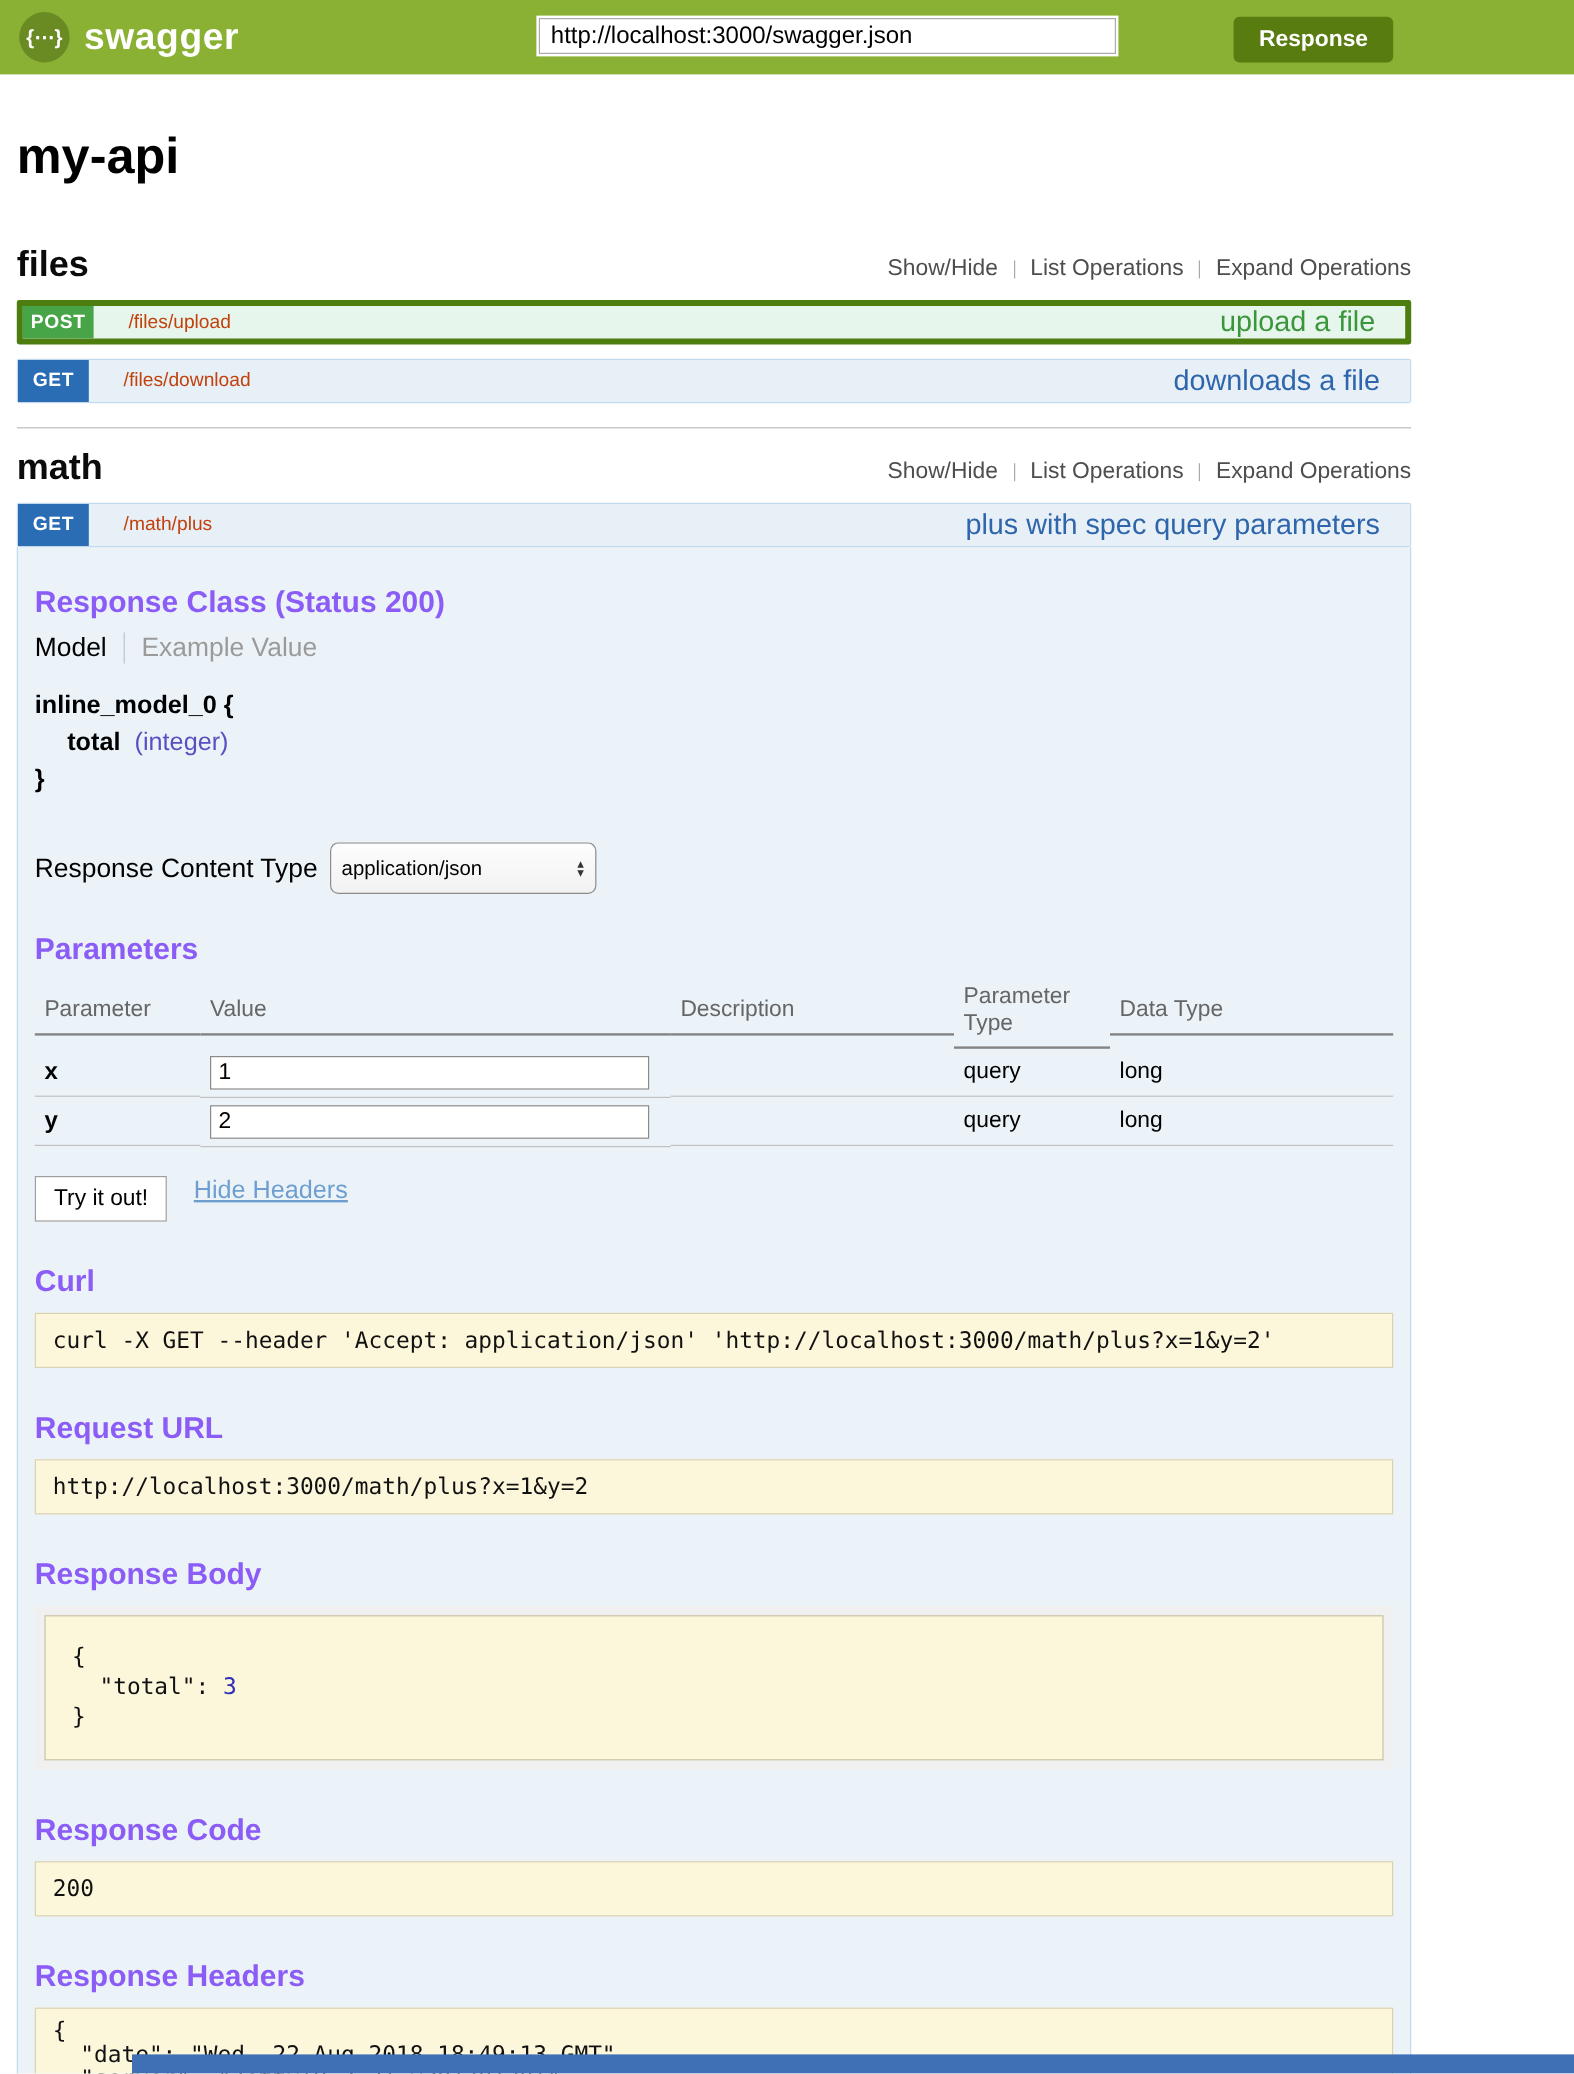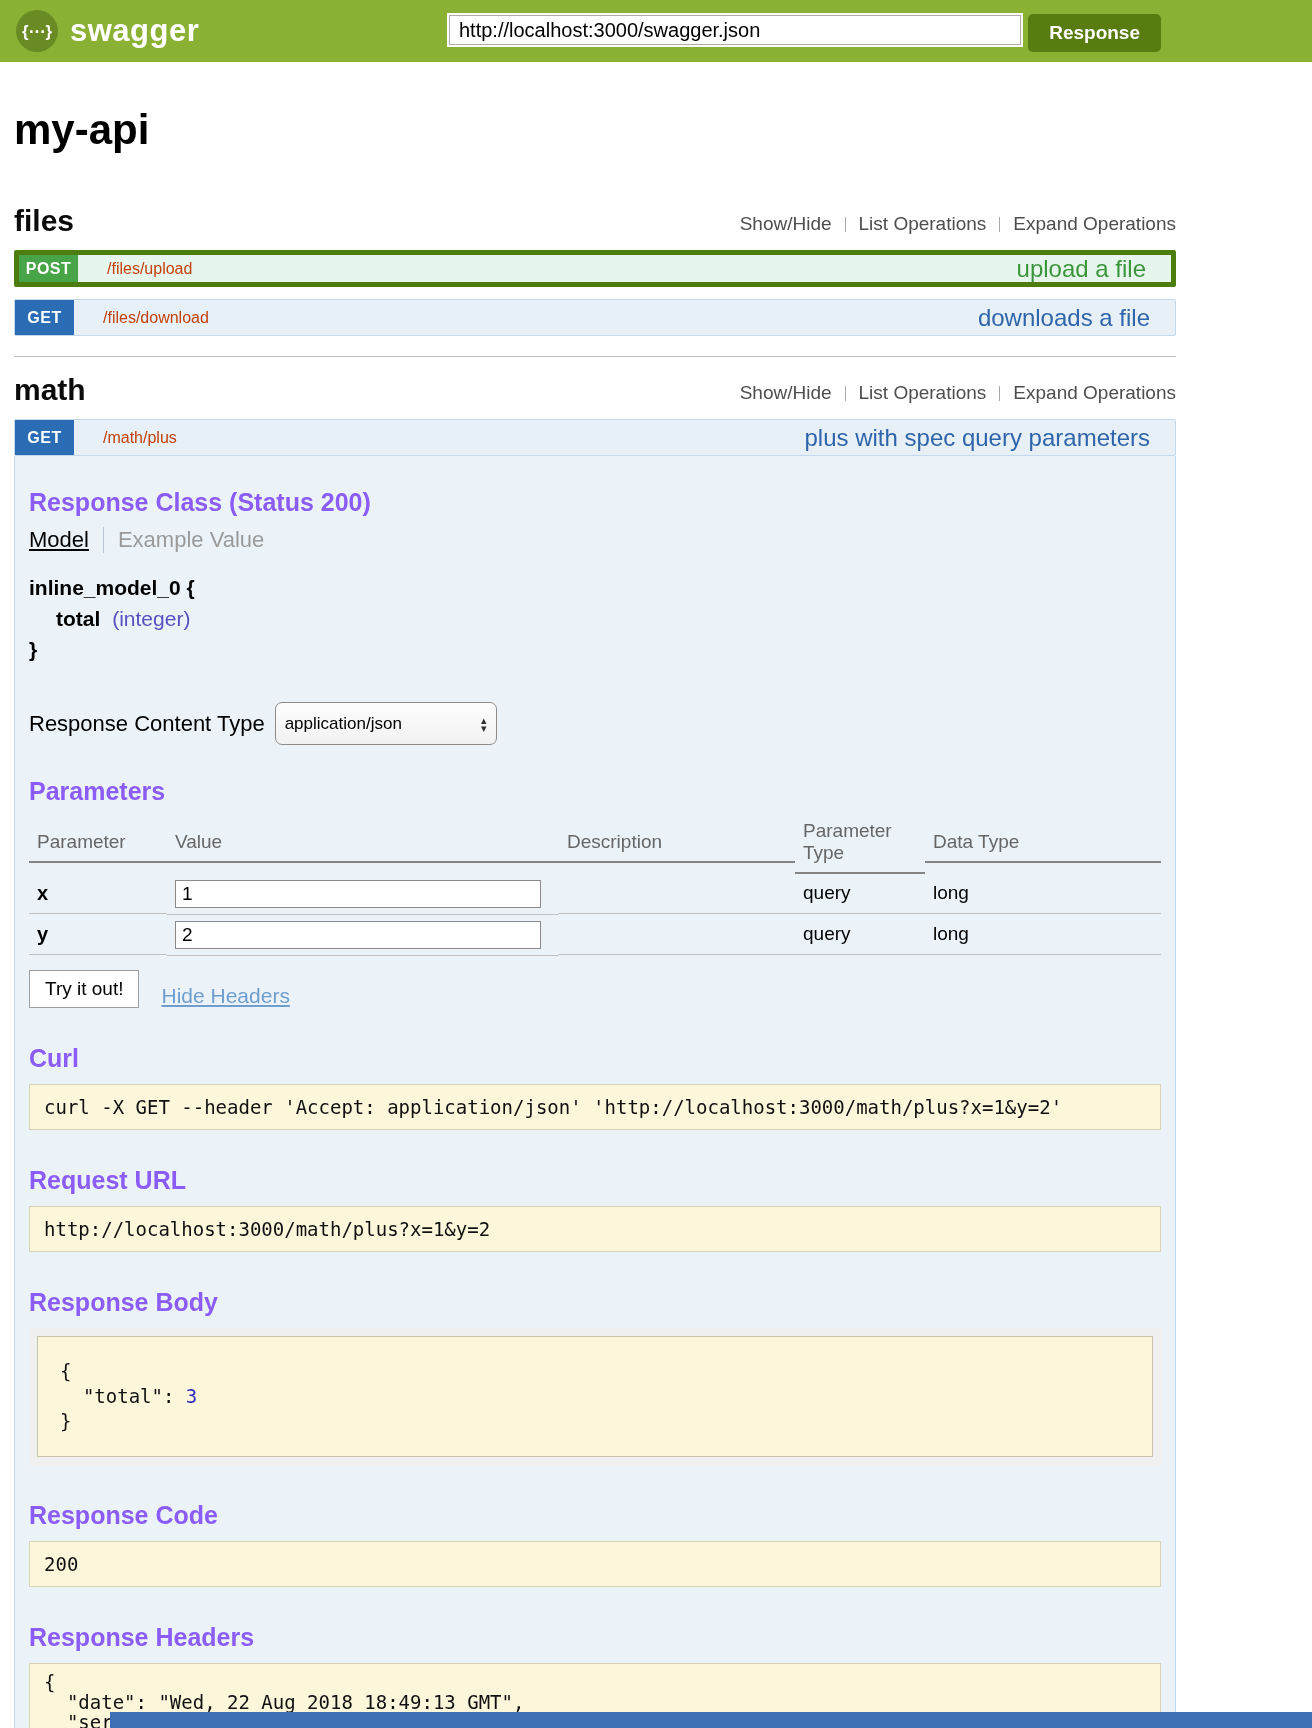--- a/index.html
+++ b/index.html
@@ -5,21 +5,21 @@
   * { margin:0; padding:0; box-sizing:border-box; }
   html,body { width:1312px; background:#fff; font-family:"Liberation Sans", sans-serif; }
   body { height:1728px; position:relative; overflow:hidden; }
 
   
   .topbar { height:62px; background:#8bb134; position:relative; display:flex; align-items:center; }
   .logo { display:flex; align-items:center; gap:12px; padding-left:16px; }
   .logo-circle { width:42px; height:42px; border-radius:50%; background:#6a8a24; color:#fff;
                  display:flex; align-items:center; justify-content:center; font-weight:bold; font-size:17px; }
   .logo-text { color:#fff; font-weight:bold; font-size:31px; letter-spacing:0.5px; }
-  .url-wrap { position:absolute; left:447px; top:13px; background:#fff; padding:2px; width:576px; }
+  .url-wrap { position:absolute; left:447px; top:13px; background:#fff; padding:2px; width:485px; }
   .url-input { width:100%; height:30px; border:1px solid #ababab; font-size:20px; padding:0 9px;
                font-family:"Liberation Sans", sans-serif; color:#000; }
   .explore-btn { position:absolute; right:151px; top:14px; background:#597c10; color:#fff; border:none;
                  border-radius:5px; font-weight:bold; font-size:19px; padding:8px 21px; cursor:pointer;
                  font-family:"Liberation Sans", sans-serif; }
 
   
   .content { margin-left:14px; width:1162px; }
   h1.api-title { font-size:42px; font-weight:bold; color:#000; margin-top:44px; }
 
@@ -41,21 +41,21 @@
   .op-row.post .op-summary { color:#3b963b; }
   .op-row.get  .op-summary { color:#2f65ab; }
 
   .divider { border:none; border-top:1px solid #bdbdbd; margin-top:20px; }
 
   
   .panel { background:#ebf3f9; border:1px solid #c3d9ec; border-top:none; padding:32px 14px 40px 14px; }
   .blue-h { color:#8b5cf6; font-size:25px; font-weight:bold; }
 
   .model-tabs { display:flex; align-items:center; margin-top:10px; font-size:22px; }
-  .tab-model { color:#000; padding-right:14px; border-right:1px solid #b9c6d1; cursor:pointer;text-decoration:underline; }
+  .tab-model { color:#000; padding-right:14px; border-right:1px solid #b9c6d1; cursor:pointer; }
   .tab-example { color:#9a9a9a; padding-left:14px; cursor:pointer; }
 
   .model-sig { margin-top:22px; font-size:21px; color:#000; }
   .model-sig .line { line-height:25px; margin-bottom:6px; }
   .model-bold { font-weight:bold; }
   .prop-line { padding-left:27px; }
   .prop-type { color:#5650c0; margin-left:6px; }
 
   .rct-row { display:flex; align-items:center; margin-top:40px; }
   .rct-label { font-size:22px; color:#000; }
@@ -68,21 +68,21 @@
 
   .params-h { margin-top:32px; }
   .ptable { margin-top:8px; }
   .prow { display:grid; grid-template-columns:138px 392px 236px 130px 1fr; align-items:center; }
   .phead { color:#666; font-size:19px; padding:6px 0 8px 8px; border-bottom:2px solid #848484; }
   .pdata { padding:6px 0 6px 8px; border-bottom:1px solid #c0c0c0; font-size:19px; color:#000; min-height:38px; }
   .pname { font-weight:bold; font-size:20px; }
   .pvalue input { width:366px; height:28px; border:1px solid #8a8a8a; font-size:19px; padding:0 6px;
                   font-family:"Liberation Sans", sans-serif; }
 
-  .actions { display:flex; align-items:flex-end; margin-top:14px; }
+  .actions { display:flex; align-items:flex-start; margin-top:24px; }
   .try-btn { background:#fff; border:1px solid #9e9e9e; font-size:19px; color:#000; padding:7px 15px;
              cursor:pointer; font-family:"Liberation Sans", sans-serif; }
   .hide-link { margin-left:22px; color:#6e9ecf; font-size:21px; text-decoration:underline; cursor:pointer; }
 
   .sec-gap { margin-top:36px; }
   pre.codebox { background:#fcf6db; border:1px solid #d9d3b5; margin-top:11px; padding:11px 14px;
                 font-family:"DejaVu Sans Mono", monospace; font-size:19px; color:#111; white-space:pre; overflow:hidden; }
 
   .rb-outer { margin-top:11px; background:#f0f0f0; padding:8px; }
   .rb-inner { background:#fcf6db; border:1px solid #c8c3a9; padding:22px 14px 22px 22px;

